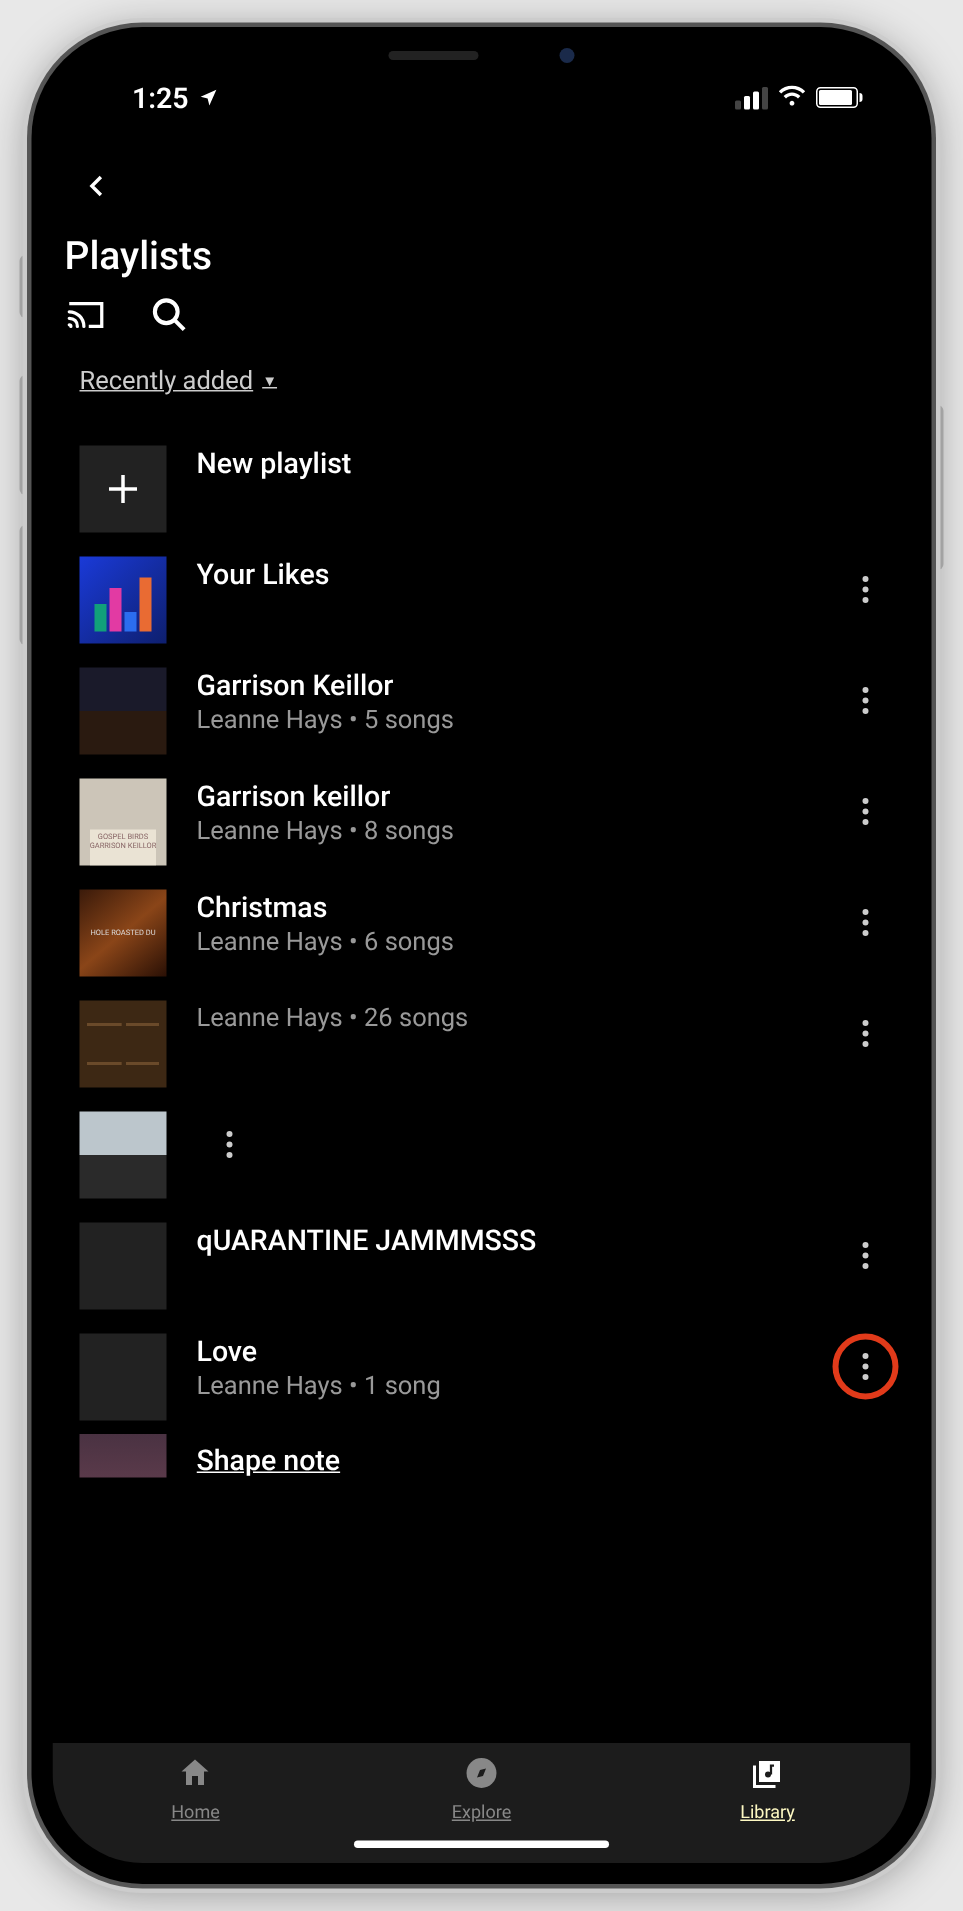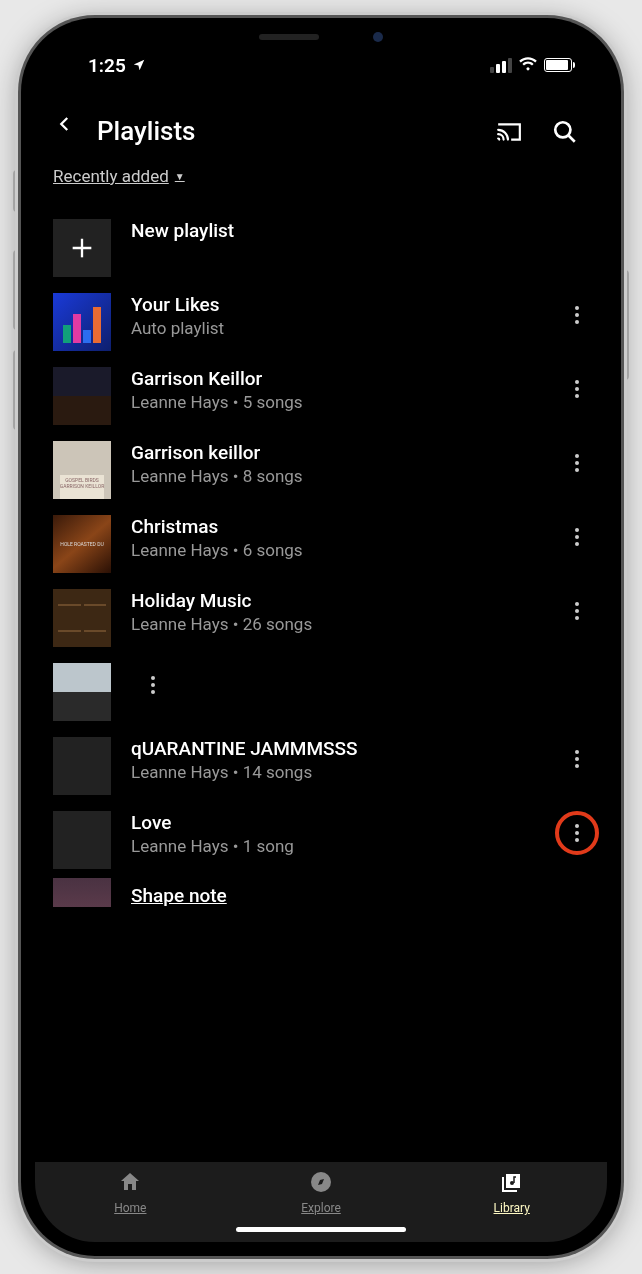--- a/index.html
+++ b/index.html
@@ -78,23 +78,24 @@
     align-items: center;
     padding: 0 32px 0 36px;
     padding-top: 10px;
     font-size: 19px;
     font-weight: 600;
   }
   .status-left { display: flex; align-items: center; gap: 6px; margin-left: 17px; }
   .status-right { display: flex; align-items: center; gap: 6px; }
   .header {
     display: flex;
-    align-items: flex-end;
+    align-items: flex-start;
     padding: 14px 18px 14px 8px;
     gap: 10px;
+    flex-direction: column;
   }
   .back-btn {
     width: 44px;
     height: 44px;
     display: flex;
     align-items: center;
     justify-content: center;
     cursor: pointer;
   }
   .header-title {
@@ -361,21 +362,20 @@
               </svg>
   </div>
   <div class="row-text">
     <div class="row-title">New playlist</div>
   </div>
           </div>
           <div class="row">
     <div class="thumb art-likes"></div>
     <div class="row-text">
       <div class="row-title">Your Likes</div>
-      <div class="row-sub">Auto playlist</div>
     </div>
 
     <div class="more-btn">
       <div class="dots">
                 <div class="dot"></div>
                 <div class="dot"></div>
                 <div class="dot"></div>
               </div>
     </div>
           </div>
@@ -428,21 +428,20 @@
     </div>
           </div>
           <div class="row">
     <div class="thumb art-4">
               <div></div>
               <div></div>
               <div></div>
               <div></div>
             </div>
     <div class="row-text">
-      <div class="row-title">Holiday Music</div>
       <div class="row-sub">Leanne Hays • 26 songs</div>
     </div>
 
     <div class="more-btn">
       <div class="dots">
                 <div class="dot"></div>
                 <div class="dot"></div>
                 <div class="dot"></div>
               </div>
     </div>
@@ -465,21 +464,20 @@
               <div></div>
               <div></div>
               <div></div>
               <div></div>
               <div></div>
               <div></div>
               <div></div>
             </div>
     <div class="row-text">
       <div class="row-title">qUARANTINE JAMMMSSS</div>
-      <div class="row-sub">Leanne Hays • 14 songs</div>
     </div>
 
     <div class="more-btn">
       <div class="dots">
                 <div class="dot"></div>
                 <div class="dot"></div>
                 <div class="dot"></div>
               </div>
     </div>
           </div>

